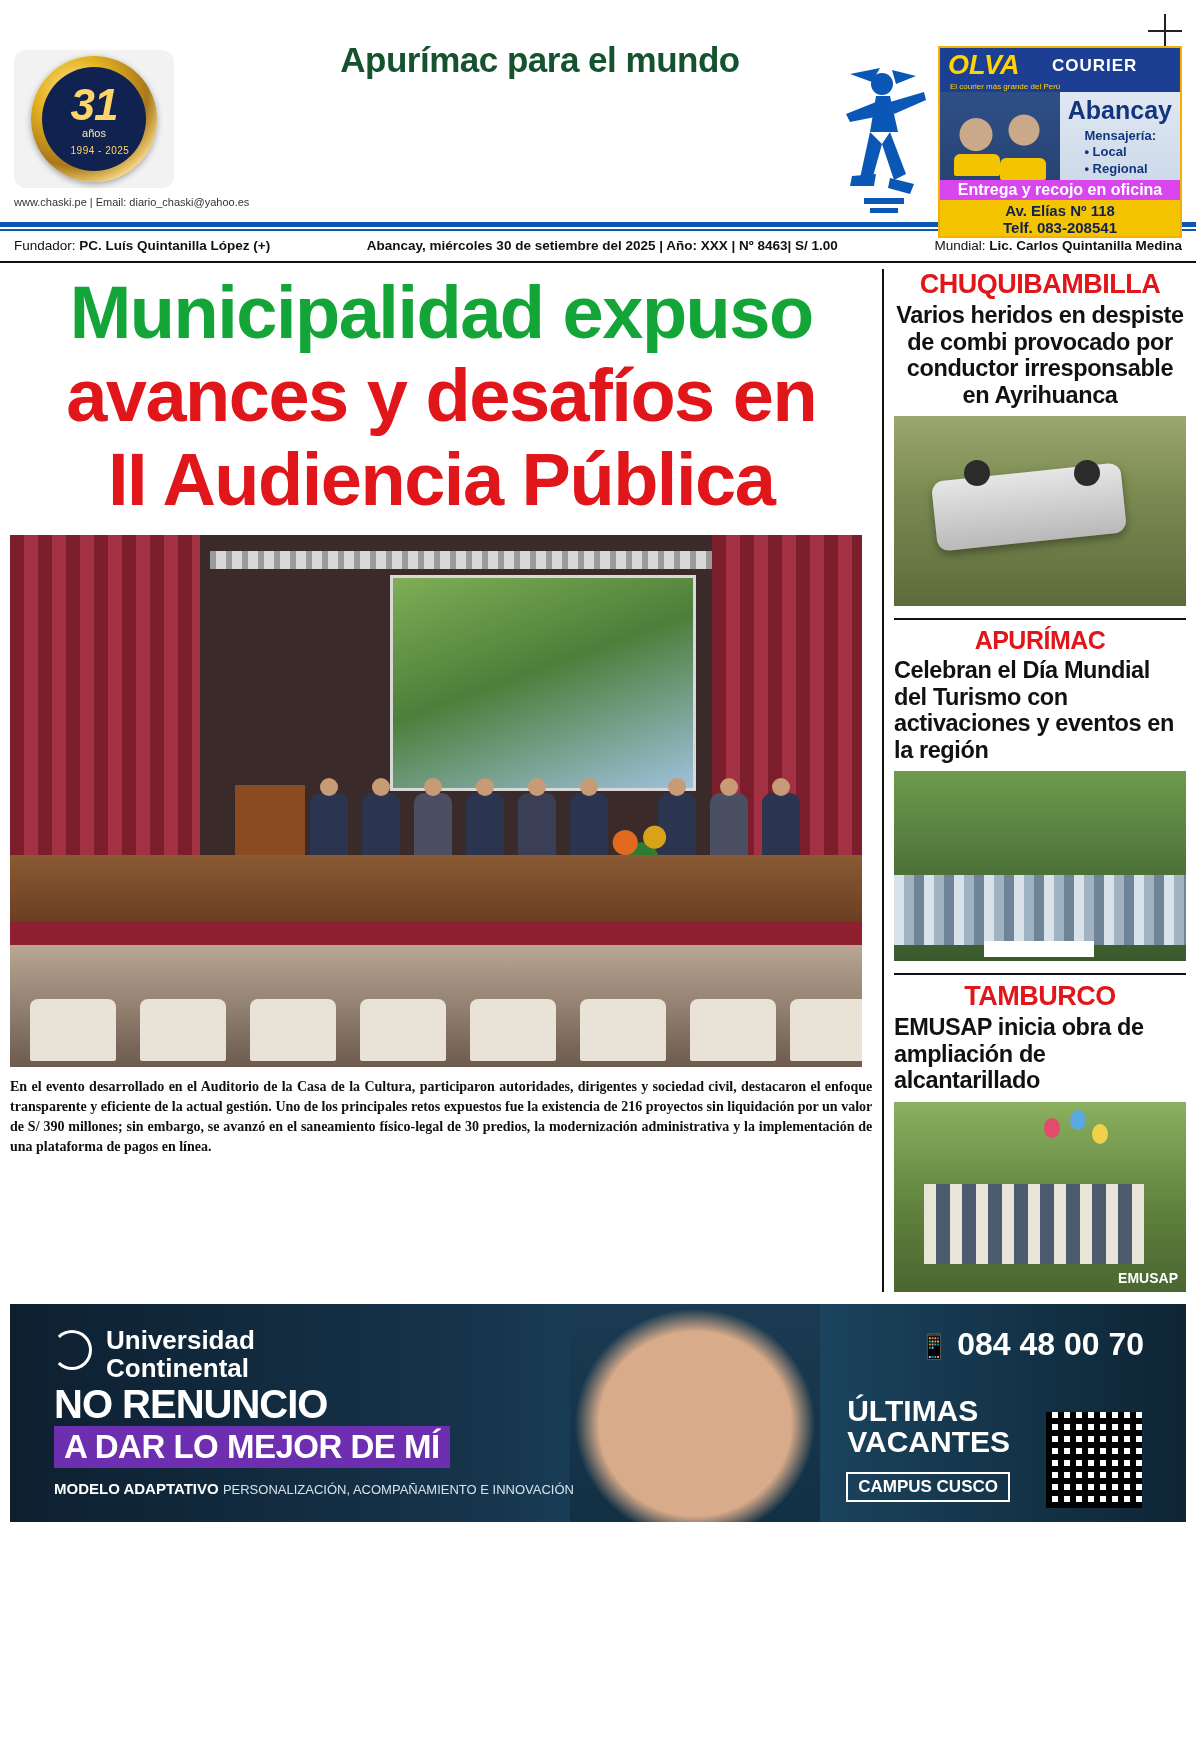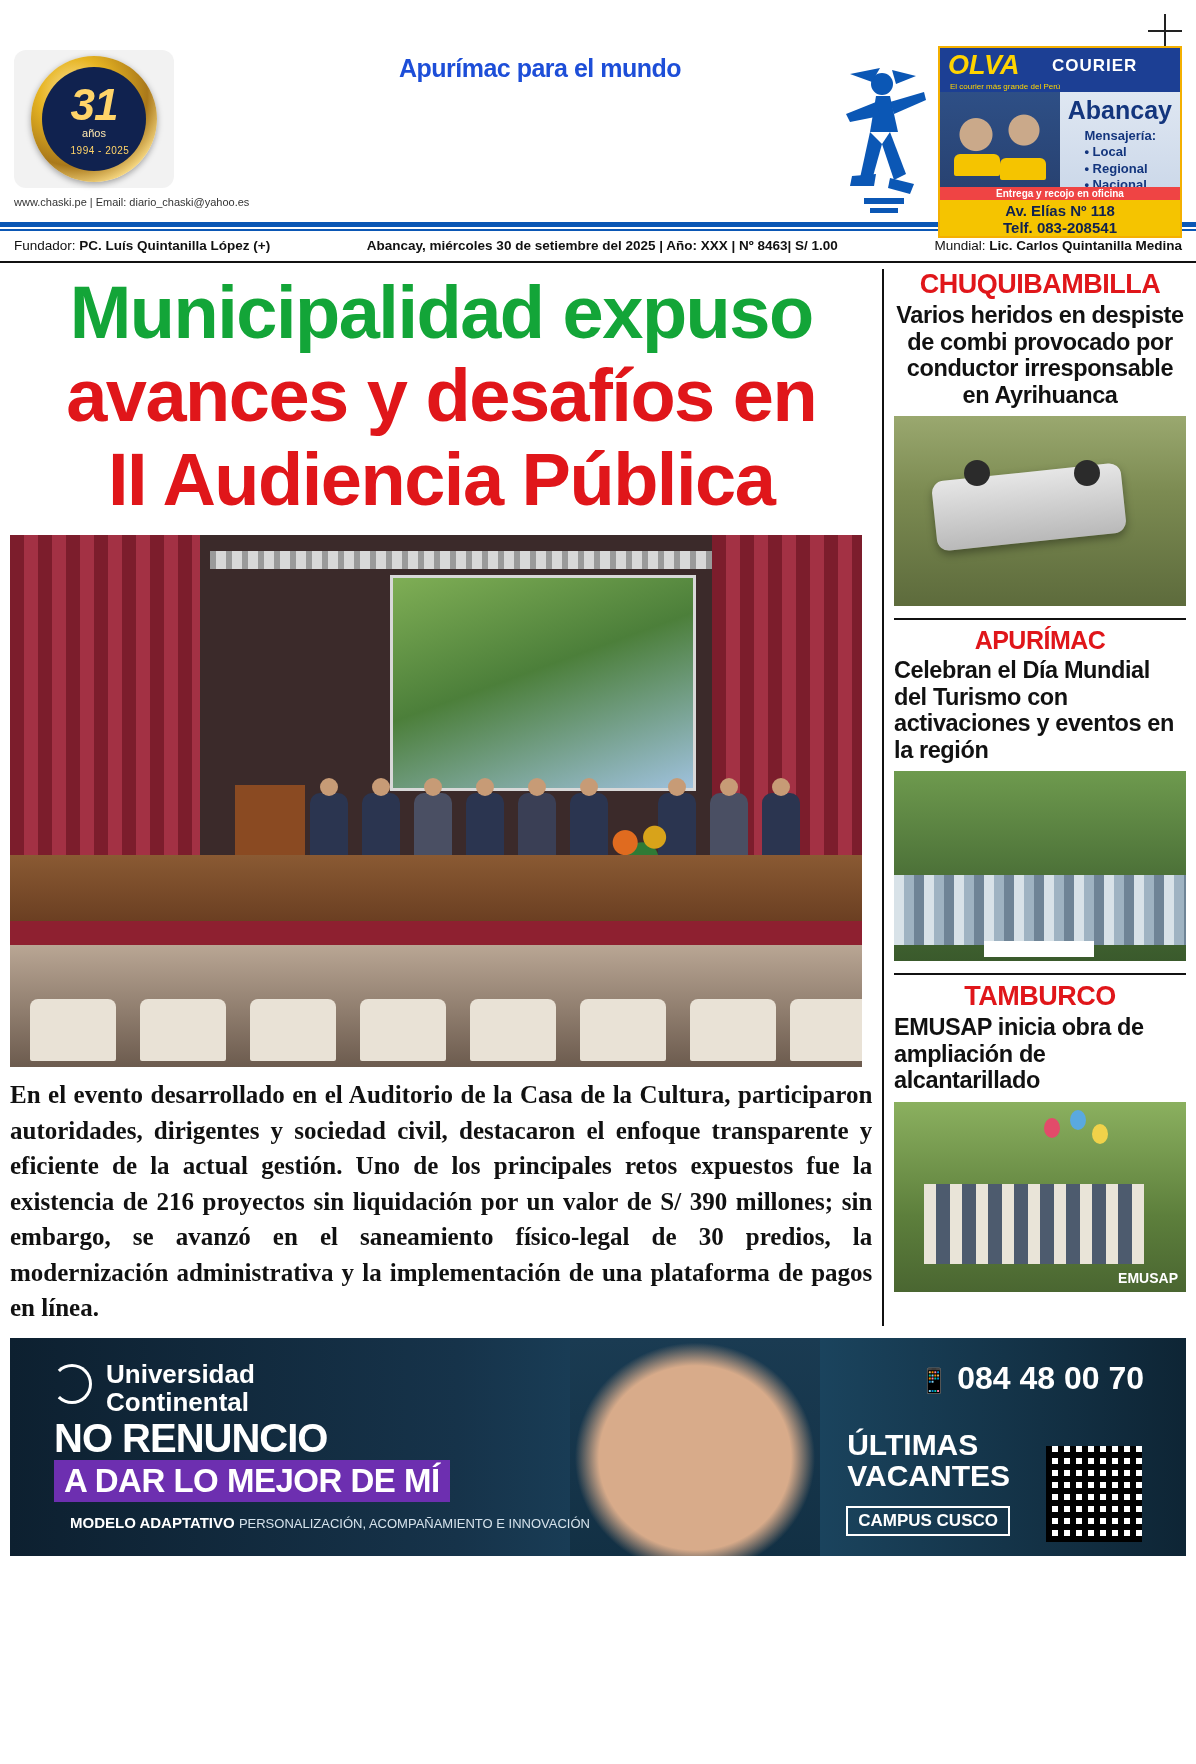--- a/index.html
+++ b/index.html
@@ -106,24 +106,24 @@
   }
   .paper-title {
     font-family: "Liberation Sans", sans-serif;
     font-weight: bold;
     font-size: 118px;
     line-height: 1;
     color: #0b57b5;
     letter-spacing: -3px;
   }
   .paper-slogan {
-    font-size: 25px;
-    font-weight: bold;
-    color: #1d4ed8;
-    margin-top: 14px;
+    font-size: 35px;
+    font-weight: bold;
+    color: #14532d;
+    margin-top: 0;
     letter-spacing: -0.5px;
   }
   .chaski-fig {
     position: absolute;
     left: 820px;
     top: 58px;
     width: 120px;
     height: 160px;
   }
   .site-line {
@@ -214,23 +214,23 @@
     font-size: 13px;
     color: #13357d;
     font-weight: bold;
     line-height: 1.25;
     text-align: left;
   }
   .olva-list .hd { font-weight: bold; }
   .olva-red {
     position: absolute;
     left: 0; right: 0; bottom: 36px;
-    background: #ef4444;
+    background: #d946ef;
     color: #fff;
-    font-size: 10px;
+    font-size: 16px;
     font-weight: bold;
     text-align: center;
     padding: 1px 0;
   }
   .olva-foot {
     position: absolute;
     left: 0; right: 0; bottom: 0;
     height: 36px;
     background: #f5c400;
     color: #10224f;
@@ -368,21 +368,21 @@
   .mp-flowers {
     position: absolute; left: 590px; top: 286px; width: 84px; height: 54px;
     background: radial-gradient(circle at 30% 40%, #e06b1f 0 12px, transparent 13px),
                 radial-gradient(circle at 65% 30%, #d8a31a 0 11px, transparent 12px),
                 radial-gradient(circle at 50% 70%, #2f7a35 0 16px, transparent 17px);
   }
 
   .caption {
     margin-top: 10px;
     font-family: "Liberation Serif", serif;
-    font-size: 25px;
+    font-size: 14px;
     line-height: 1.42;
     color: #111;
     text-align: justify;
     font-weight: bold;
   }
 
   
   .kicker {
     text-align: center;
     font-weight: bold;
@@ -474,21 +474,21 @@
   .uc-l1 {
     position: absolute; left: 44px; top: 78px;
     color: #ffffff; font-size: 40px; font-weight: bold; letter-spacing: -1px;
   }
   .uc-l2 {
     position: absolute; left: 44px; top: 122px;
     background: #6d2fb0; color: #ffffff;
     font-size: 33px; font-weight: bold; padding: 2px 10px; letter-spacing: -0.5px;
   }
   .uc-l3 {
-    position: absolute; left: 60px; top: 176px;
+    position: absolute; left: 44px; top: 176px;
     color: #ffffff; font-size: 15px; font-weight: bold;
   }
   .uc-l3 span.small { font-weight: normal; font-size: 13px; color: #d6e3ec; }
   .uc-face {
     position: absolute; left: 560px; top: 0; width: 250px; height: 218px;
     background: radial-gradient(ellipse at 50% 55%, #d8ab8a 0 96px, rgba(0,0,0,0) 120px),
                 linear-gradient(180deg,#1a3b52 0%, #123044 100%);
   }
   .uc-phone {
     position: absolute; right: 42px; top: 22px;

